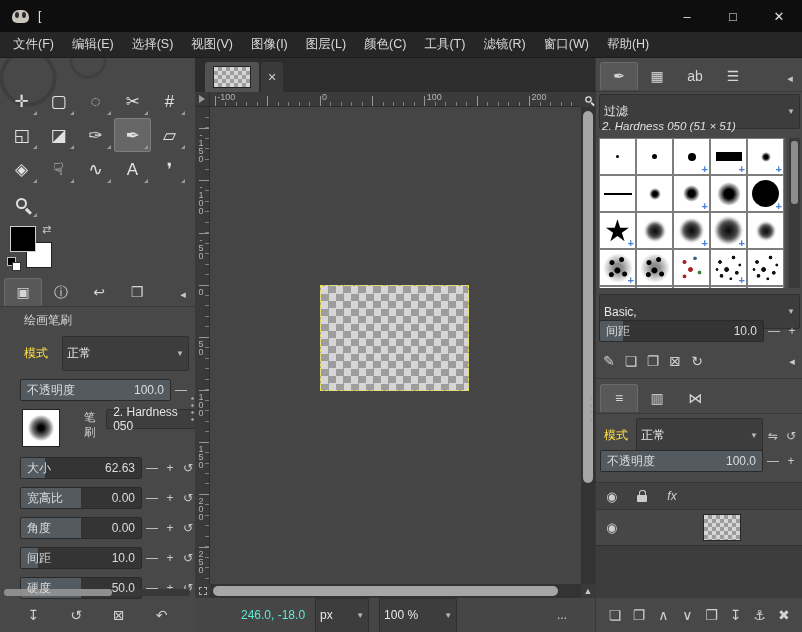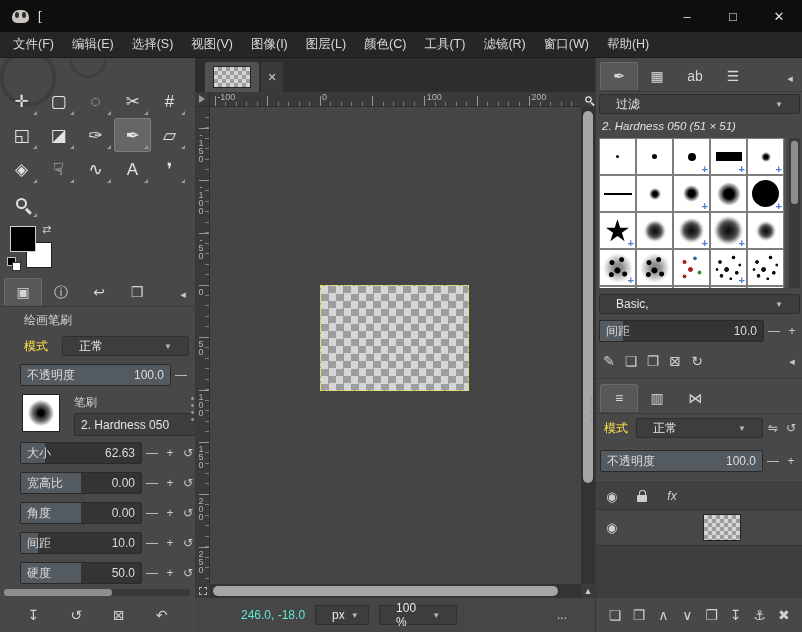--- a/index.html
+++ b/index.html
@@ -59,38 +59,38 @@
   .dock-spacer{flex:1}
   .panel-menu{width:18px;height:24px;display:flex;align-items:center;justify-content:center;
             color:#c8c8c8;font-size:11px}
   .sep{position:absolute;left:0;right:0;height:1px;background:#3a3a3a}
 
   .tool-options{position:absolute;left:16px;top:252px;width:195px}
   .section-title{margin:2px 0 7px 8px;color:#d8d8d8}
   .row{display:flex;align-items:center;padding:0 4px;margin-bottom:8px;gap:2px}
   .lbl{width:40px;flex:none;color:#fde047;padding-left:4px}
   .combo{display:flex;align-items:center;justify-content:space-between;background:#3d3d3d;
-         border:1px solid #2f2f2f;border-radius:2px;padding:0 16px;height:20px;color:#e8e8e8;flex:1;min-width:0}
+         border:1px solid #2f2f2f;border-radius:2px;padding:0 4px;height:35px;color:#e8e8e8;flex:1;min-width:0}
   .combo .arrow{font-size:8px;color:#b8b8b8;margin-left:6px;flex:none}
   .mini-btn{width:16px;height:20px;display:flex;align-items:center;justify-content:center;
             color:#c9c9c9;font-size:12px;flex:none}
   .spinscale{position:relative;height:22px;background:#343434;border:1px solid #2a2a2a;border-radius:2px;
              overflow:hidden;display:flex;align-items:center;justify-content:space-between;padding:0 6px}
   .spinscale .fill{position:absolute;left:0;top:0;bottom:0;background:#535b60}
   .spinscale span{position:relative;z-index:1;white-space:nowrap}
   .opacity-row .spinscale{flex:1}
   .slider-row .spinscale{width:122px;flex:none}
   .brush-row{display:flex;padding:0 6px;margin-bottom:6px;height:42px}
   .brush-thumb{width:38px;height:38px;background:#fff;border:1px solid #222;display:flex;
                align-items:center;justify-content:center;flex:none}
   .soft-dot{width:26px;height:26px;border-radius:50%;
             background:radial-gradient(circle,#000 14%,rgba(0,0,0,.55) 46%,rgba(0,0,0,0) 72%)}
-  .brush-meta{flex:1;padding-left:14px;display:flex;flex-direction:column;justify-content:flex-start}
+  .brush-meta{flex:1;padding-left:24px;display:flex;flex-direction:row;justify-content:flex-start}
   .brush-lbl{font-size:11.5px;color:#cfcfcf;margin:1px 0 3px}
-  .brush-name{background:#3e3e3e;border:1px solid #2f2f2f;border-radius:2px;height:36px;
+  .brush-name{background:#3e3e3e;border:1px solid #2f2f2f;border-radius:2px;height:20px;
               display:flex;align-items:center;padding:0 6px;color:#e6e6e6}
   .tb-hscroll{position:absolute;left:4px;bottom:36px;width:186px;height:7px;background:#383838;border-radius:3px}
   .tb-hscroll .thumb{width:58%;height:100%;background:#8e8e8e;border-radius:3px}
   .tb-footer{position:absolute;left:0;bottom:0;width:195px;height:34px;display:flex;align-items:center;
              justify-content:space-around;padding:0 12px}
   .icon-btn{min-width:22px;height:22px;display:flex;align-items:center;justify-content:center;
             color:#d0d0d0;font-size:14px}
 
   
   .center{position:absolute;left:195px;top:58px;width:400px;height:574px;background:#3f3f3f}

